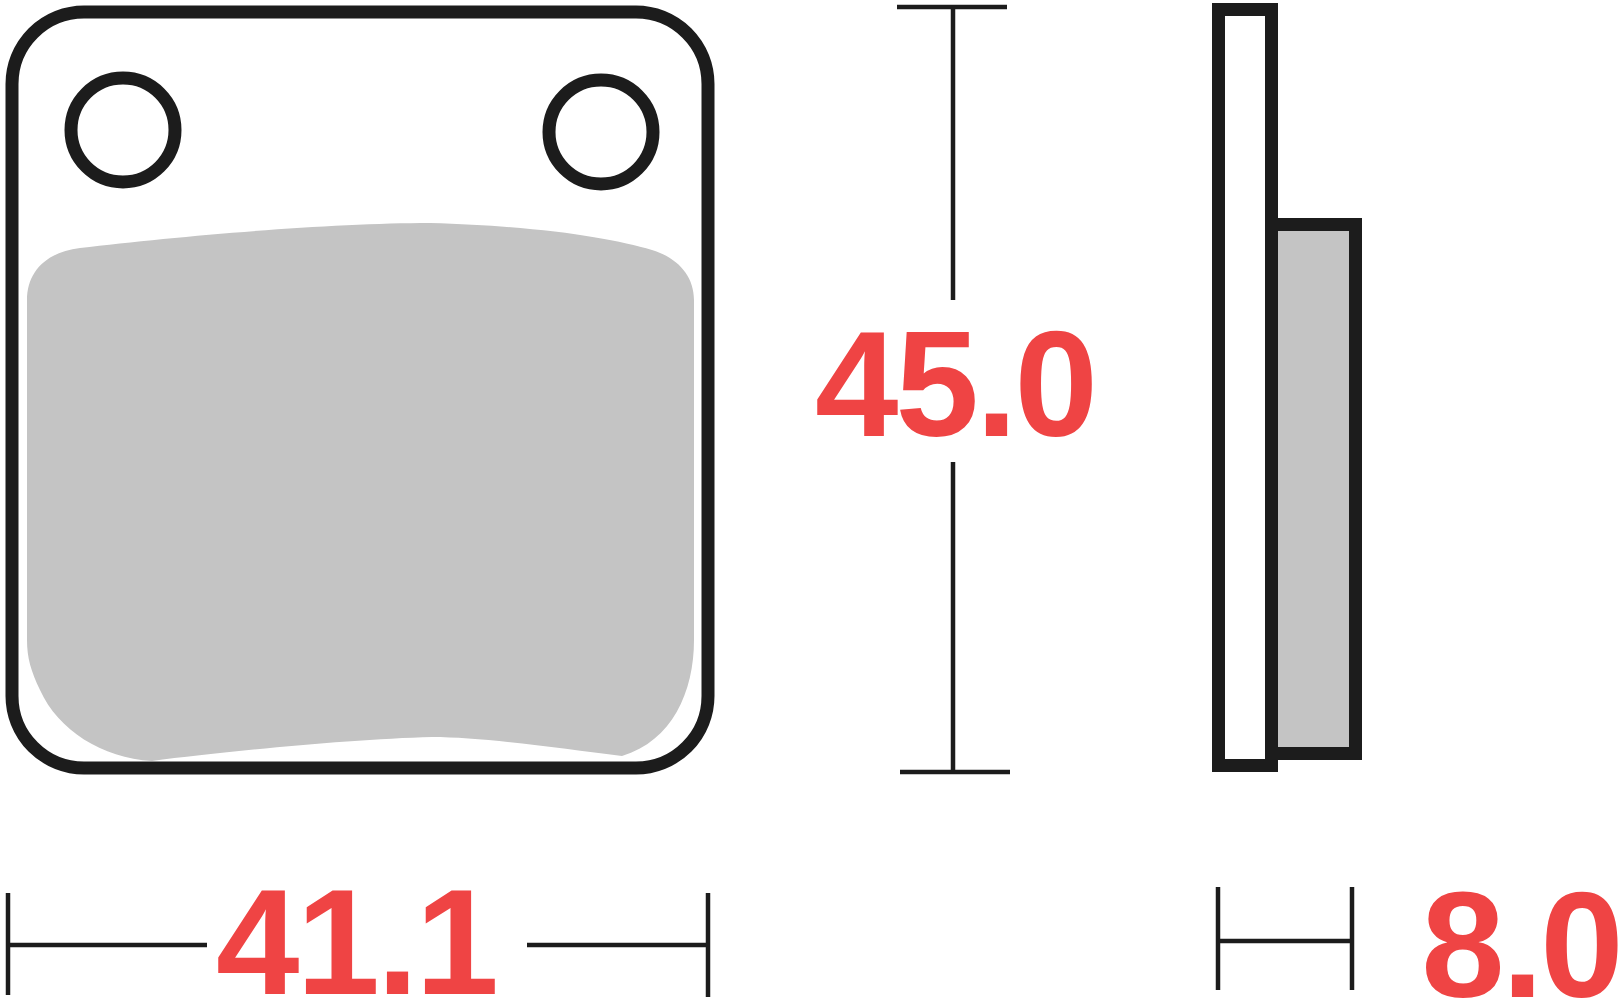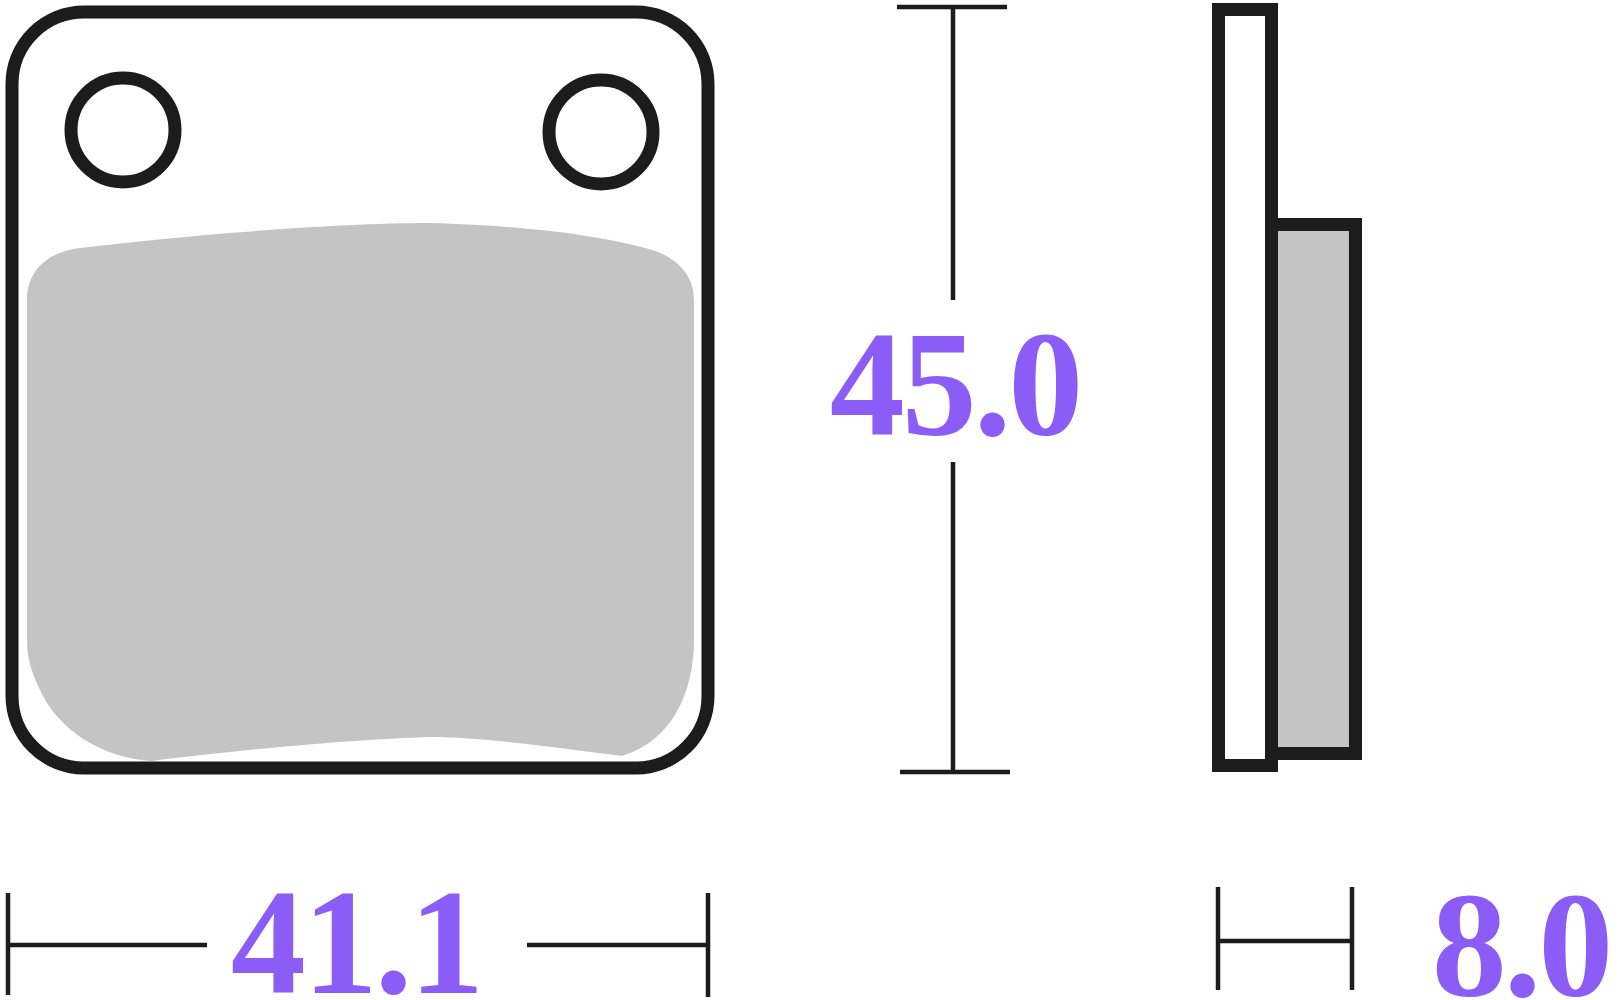--- a/index.html
+++ b/index.html
@@ -14,25 +14,25 @@
   #drawing-svg {
     position: absolute;
     left: 0; top: 0;
     width: 1623px;
     height: 1000px;
     display: block;
   }
   .dim-label {
     position: absolute;
     transform: translate(-50%, -50%);
-    font-family: Liberation Serif, serif;
+    font-family: Liberation Sans, sans-serif;
     font-weight: bold;
     font-size: 150px;
     letter-spacing: -3px;
-    color: #8b5cf6;
+    color: #ef4444;
     white-space: nowrap;
     line-height: 1;
     user-select: none;
   }
   #height-label    { left: 955px;  top: 384px; }
   #width-label     { left: 356px;  top: 942px; }
   #thickness-label { left: 1521px; top: 945px; }
 </style>
 </head>
 <body>

